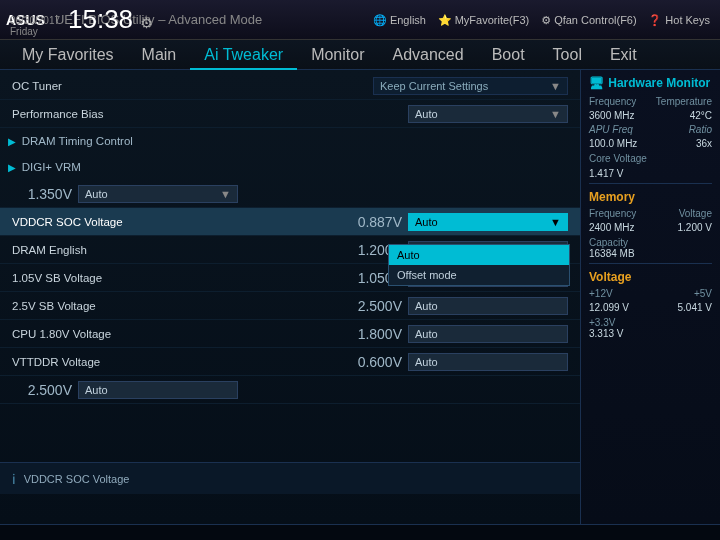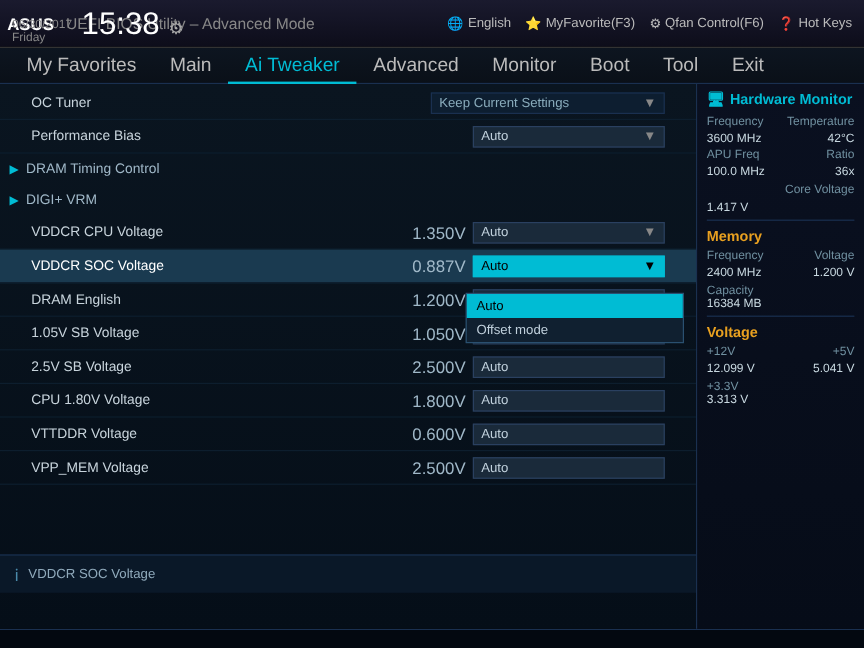--- a/index.html
+++ b/index.html
@@ -99,21 +99,21 @@
     }
 
     
     .settings-area {
       padding: 2px 0;
     }
     .setting-row {
       display: flex;
       align-items: center;
       height: 28px;
-      padding: 0 26px;
+      padding: 0 12px;
       border-bottom: 1px solid #0d1e2e;
     }
     .setting-label {
       flex: 1;
       color: #c8d4dc;
       font-size: 11.5px;
     }
     .setting-value {
       color: #a0b8c8;
       font-size: 14px;
@@ -261,22 +261,22 @@
       <span>❓</span>
       <span>Hot Keys</span>
     </div>
   </div>
 </div>
 
 <div class="nav-bar">
   <div class="nav-item">My Favorites</div>
   <div class="nav-item">Main</div>
   <div class="nav-item active">Ai Tweaker</div>
+  <div class="nav-item">Monitor</div>
   <div class="nav-item">Advanced</div>
-  <div class="nav-item">Monitor</div>
   <div class="nav-item">Boot</div>
   <div class="nav-item">Tool</div>
   <div class="nav-item">Exit</div>
 </div>
 
 <div class="main-layout">
 
   <div class="left-content">
     <div class="settings-area">
 
@@ -300,21 +300,20 @@
         <span class="triangle">▶</span>
         <span>DRAM Timing Control</span>
       </div>
 
       <div class="section-header">
         <span class="triangle">▶</span>
         <span>DIGI+ VRM</span>
       </div>
 
       <div class="setting-row">
-        <span class="setting-label">VDDCR CPU Voltage</span>
         <span class="setting-value">1.350V</span>
         <div class="setting-dropdown">
           <span>Auto</span>
           <span class="arrow">▼</span>
         </div>
       </div>
 
       <div class="setting-row row-active" style="position:relative;">
         <span class="setting-label">VDDCR SOC Voltage</span>
         <span class="setting-value">0.887V</span>
@@ -368,21 +367,20 @@
       <div class="setting-row">
         <span class="setting-label">VTTDDR Voltage</span>
         <span class="setting-value">0.600V</span>
         <div class="setting-dropdown">
           <span>Auto</span>
           <span class="arrow"></span>
         </div>
       </div>
 
       <div class="setting-row">
-        <span class="setting-label">VPP_MEM Voltage</span>
         <span class="setting-value">2.500V</span>
         <div class="setting-dropdown">
           <span>Auto</span>
           <span class="arrow"></span>
         </div>
       </div>
 
     </div>
 
     <div style="position:absolute;bottom:30px;left:0;right:0;background:#0a1828;border-top:1px solid #1a3050;padding:6px 12px;display:flex;align-items:center;gap:8px;">
@@ -398,29 +396,29 @@
     </div>
 
     <div class="hw-row">
       <span class="hw-label">Frequency</span>
       <span class="hw-label">Temperature</span>
     </div>
     <div class="hw-row">
       <span class="hw-value">3600 MHz</span>
       <span class="hw-value">42°C</span>
     </div>
-    <div class="hw-row" style="margin-top:0;">
+    <div class="hw-row" style="margin-top:0;font-style:italic;">
       <span class="hw-label">APU Freq</span>
       <span class="hw-label">Ratio</span>
     </div>
     <div class="hw-row">
       <span class="hw-value">100.0 MHz</span>
       <span class="hw-value">36x</span>
     </div>
-    <div class="hw-single" style="margin-top:4px;text-align:right;">
+    <div class="hw-single" style="margin-top:4px;">
       <span class="hw-label">Core Voltage</span>
     </div>
     <div class="hw-single">
       <span class="hw-value">1.417 V</span>
     </div>
 
     <div class="divider-line"></div>
 
     <div class="hw-section-title">Memory</div>
     <div class="hw-row">

